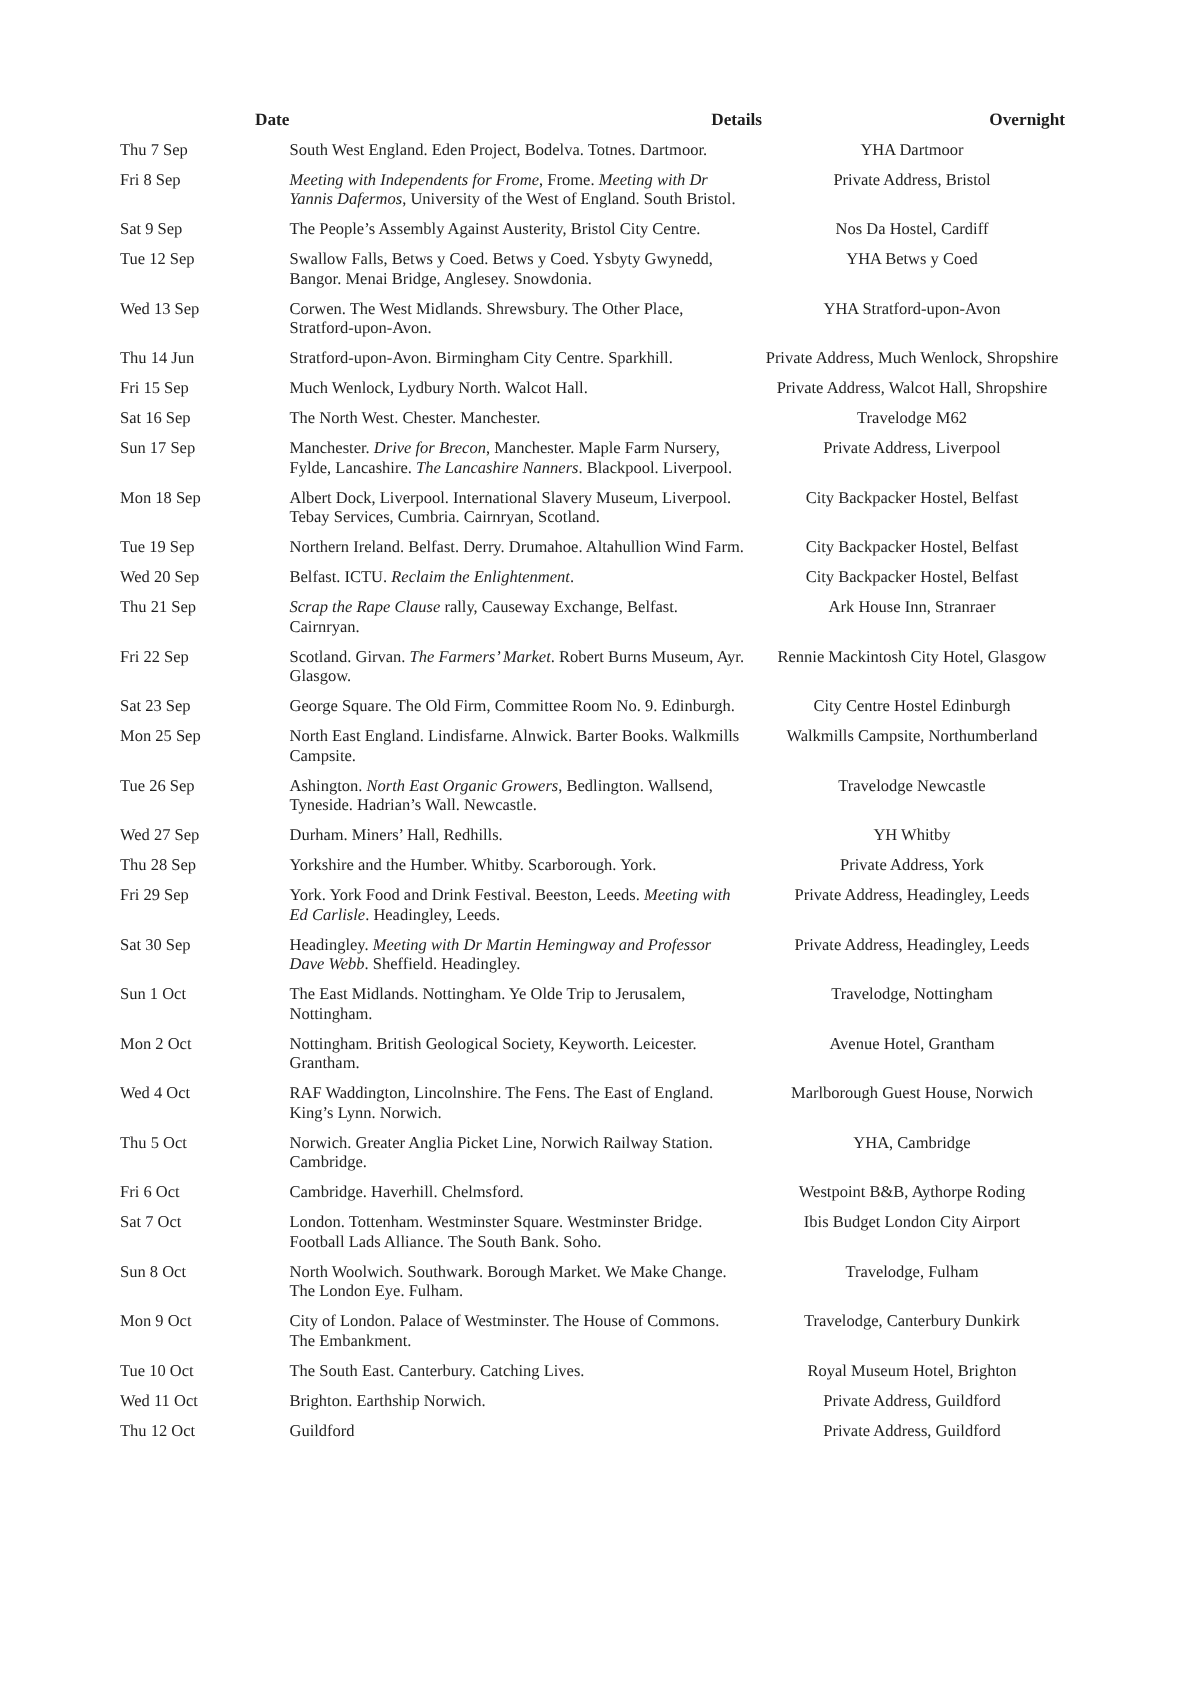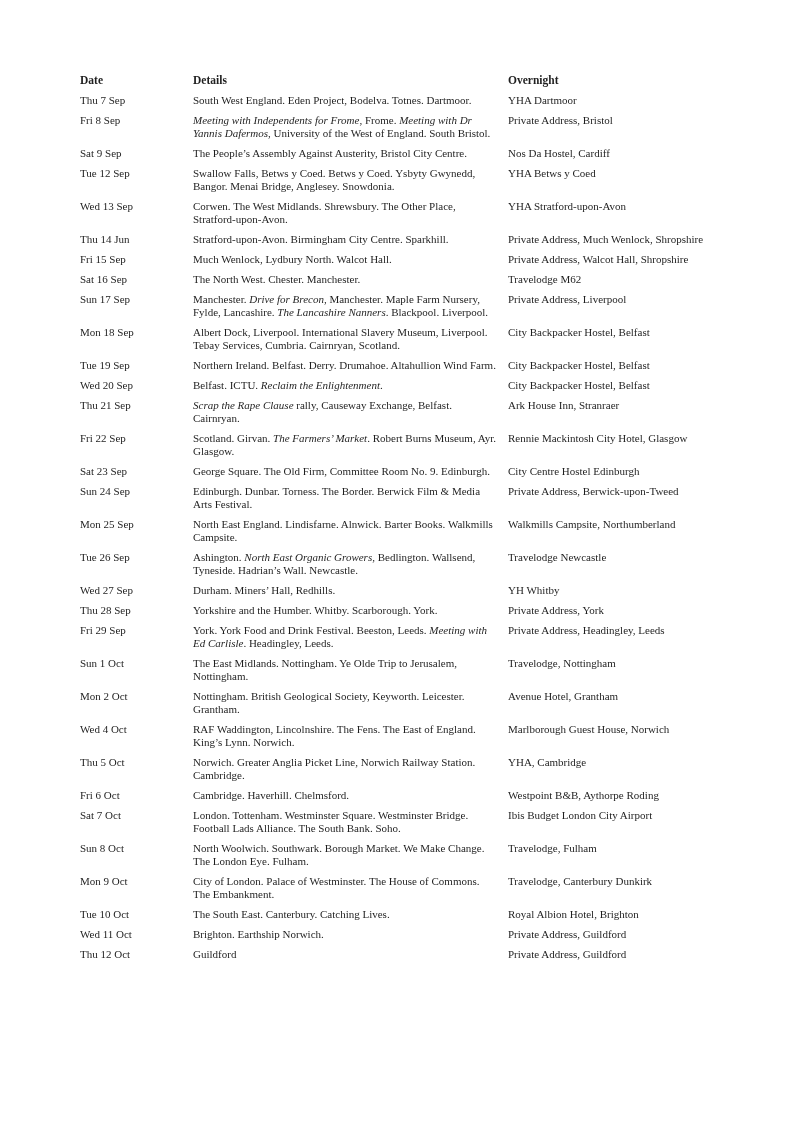--- a/index.html
+++ b/index.html
@@ -29,34 +29,34 @@
     border-collapse: collapse;
     table-layout: fixed;
   }
   col.col-date      { width: 113px; }
   col.col-details   { width: 315px; }
   col.col-overnight { width: 202px; }
   th {
     font-weight: bold;
     font-size: 11.5px;
     line-height: 13px;
-    text-align: left;
+    text-align: right;
     vertical-align: top;
     padding: 0 0 7px 0;
   }
   td {
     font-size: 11px;
     line-height: 13px;
     vertical-align: top;
     padding: 0 0 7px 0;
     text-align: left;
   }
   td.cell-date { padding-right: 6px; white-space: nowrap; }
   td.cell-details { padding-right: 10px; }
-  td.cell-overnight { padding-right: 2px; }
+  td.cell-overnight { padding-right: 2px; text-align: center; }
   em { font-style: italic; }
 </style>
 </head>
 <body>
 
 <div class="page">
   <table class="doc-table">
     <colgroup>
       <col class="col-date">
       <col class="col-details">
@@ -139,25 +139,20 @@
           <td class="cell-date">Fri 22 Sep</td>
           <td class="cell-details"><span>Scotland. Girvan. </span><em>The Farmers’ Market</em><span>. Robert Burns Museum, Ayr. Glasgow.</span></td>
           <td class="cell-overnight">Rennie Mackintosh City Hotel, Glasgow</td>
         </tr>
         <tr>
           <td class="cell-date">Sat 23 Sep</td>
           <td class="cell-details"><span>George Square. The Old Firm, Committee Room No. 9. Edinburgh.</span></td>
           <td class="cell-overnight">City Centre Hostel Edinburgh</td>
         </tr>
         <tr>
-          <td class="cell-date">Sun 24 Sep</td>
-          <td class="cell-details"><span>Edinburgh. Dunbar. Torness. The Border. Berwick Film &amp; Media Arts Festival.</span></td>
-          <td class="cell-overnight">Private Address, Berwick-upon-Tweed</td>
-        </tr>
-        <tr>
           <td class="cell-date">Mon 25 Sep</td>
           <td class="cell-details"><span>North East England. Lindisfarne. Alnwick. Barter Books. Walkmills Campsite.</span></td>
           <td class="cell-overnight">Walkmills Campsite, Northumberland</td>
         </tr>
         <tr>
           <td class="cell-date">Tue 26 Sep</td>
           <td class="cell-details"><span>Ashington. </span><em>North East Organic Growers</em><span>, Bedlington. Wallsend, Tyneside. Hadrian’s Wall. Newcastle.</span></td>
           <td class="cell-overnight">Travelodge Newcastle</td>
         </tr>
         <tr>
@@ -169,20 +164,25 @@
           <td class="cell-date">Thu 28 Sep</td>
           <td class="cell-details"><span>Yorkshire and the Humber. Whitby. Scarborough. York.</span></td>
           <td class="cell-overnight">Private Address, York</td>
         </tr>
         <tr>
           <td class="cell-date">Fri 29 Sep</td>
           <td class="cell-details"><span>York. York Food and Drink Festival. Beeston, Leeds. </span><em>Meeting with Ed Carlisle</em><span>. Headingley, Leeds.</span></td>
           <td class="cell-overnight">Private Address, Headingley, Leeds</td>
         </tr>
         <tr>
+          <td class="cell-date">Sat 30 Sep</td>
+          <td class="cell-details"><span>Headingley. </span><em>Meeting with Dr Martin Hemingway and Professor Dave Webb</em><span>. Sheffield. Headingley.</span></td>
+          <td class="cell-overnight">Private Address, Headingley, Leeds</td>
+        </tr>
+        <tr>
           <td class="cell-date">Sun 1 Oct</td>
           <td class="cell-details"><span>The East Midlands. Nottingham. Ye Olde Trip to Jerusalem, Nottingham.</span></td>
           <td class="cell-overnight">Travelodge, Nottingham</td>
         </tr>
         <tr>
           <td class="cell-date">Mon 2 Oct</td>
           <td class="cell-details"><span>Nottingham. British Geological Society, Keyworth. Leicester. Grantham.</span></td>
           <td class="cell-overnight">Avenue Hotel, Grantham</td>
         </tr>
         <tr>
@@ -211,21 +211,21 @@
           <td class="cell-overnight">Travelodge, Fulham</td>
         </tr>
         <tr>
           <td class="cell-date">Mon 9 Oct</td>
           <td class="cell-details"><span>City of London. Palace of Westminster. The House of Commons. The Embankment.</span></td>
           <td class="cell-overnight">Travelodge, Canterbury Dunkirk</td>
         </tr>
         <tr>
           <td class="cell-date">Tue 10 Oct</td>
           <td class="cell-details"><span>The South East. Canterbury. Catching Lives.</span></td>
-          <td class="cell-overnight">Royal Albion Hotel, Brighton</td>
+          <td class="cell-overnight">Royal Museum Hotel, Brighton</td>
         </tr>
         <tr>
           <td class="cell-date">Wed 11 Oct</td>
           <td class="cell-details"><span>Brighton. Earthship Norwich.</span></td>
           <td class="cell-overnight">Private Address, Guildford</td>
         </tr>
         <tr>
           <td class="cell-date">Thu 12 Oct</td>
           <td class="cell-details"><span>Guildford</span></td>
           <td class="cell-overnight">Private Address, Guildford</td>

